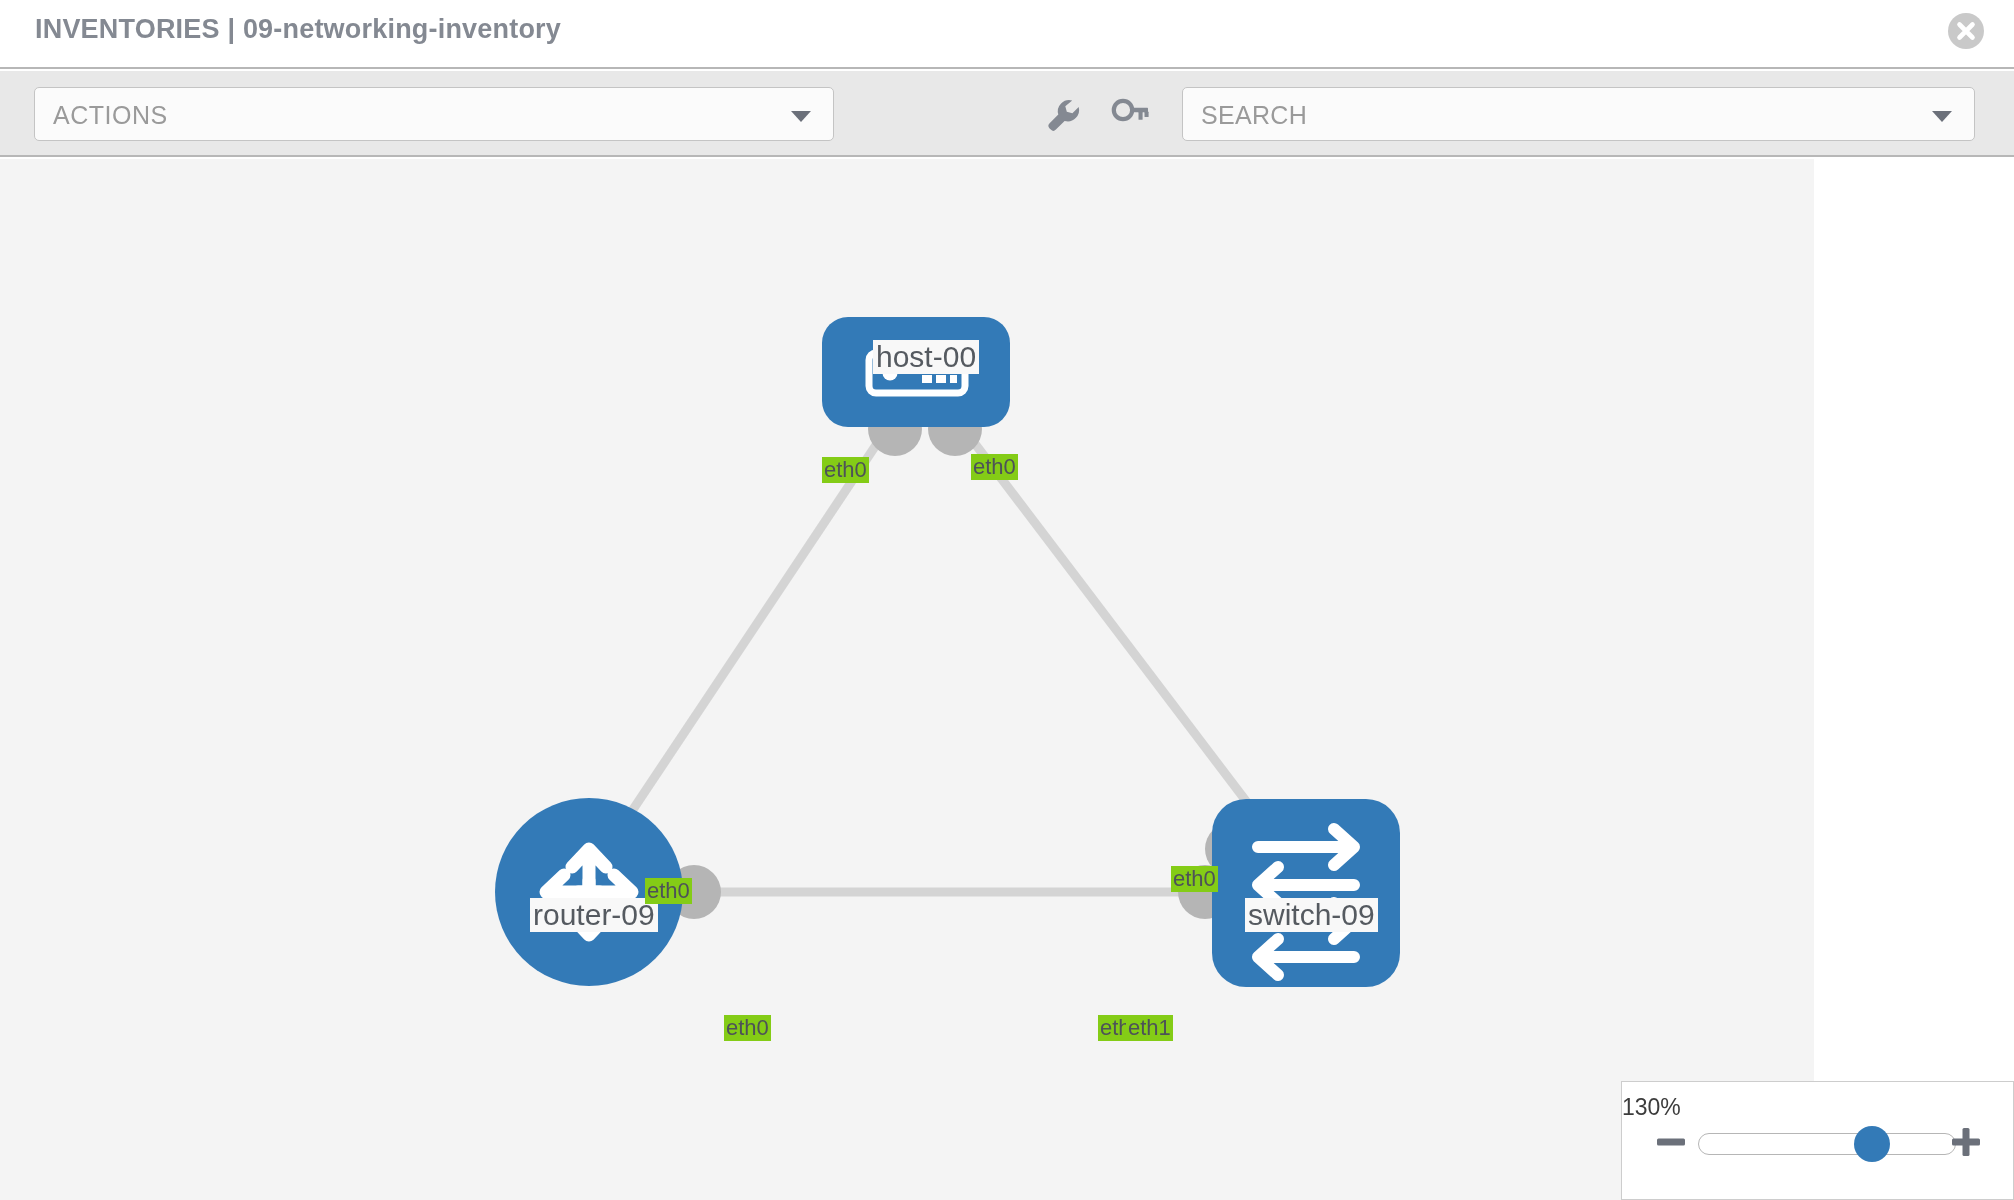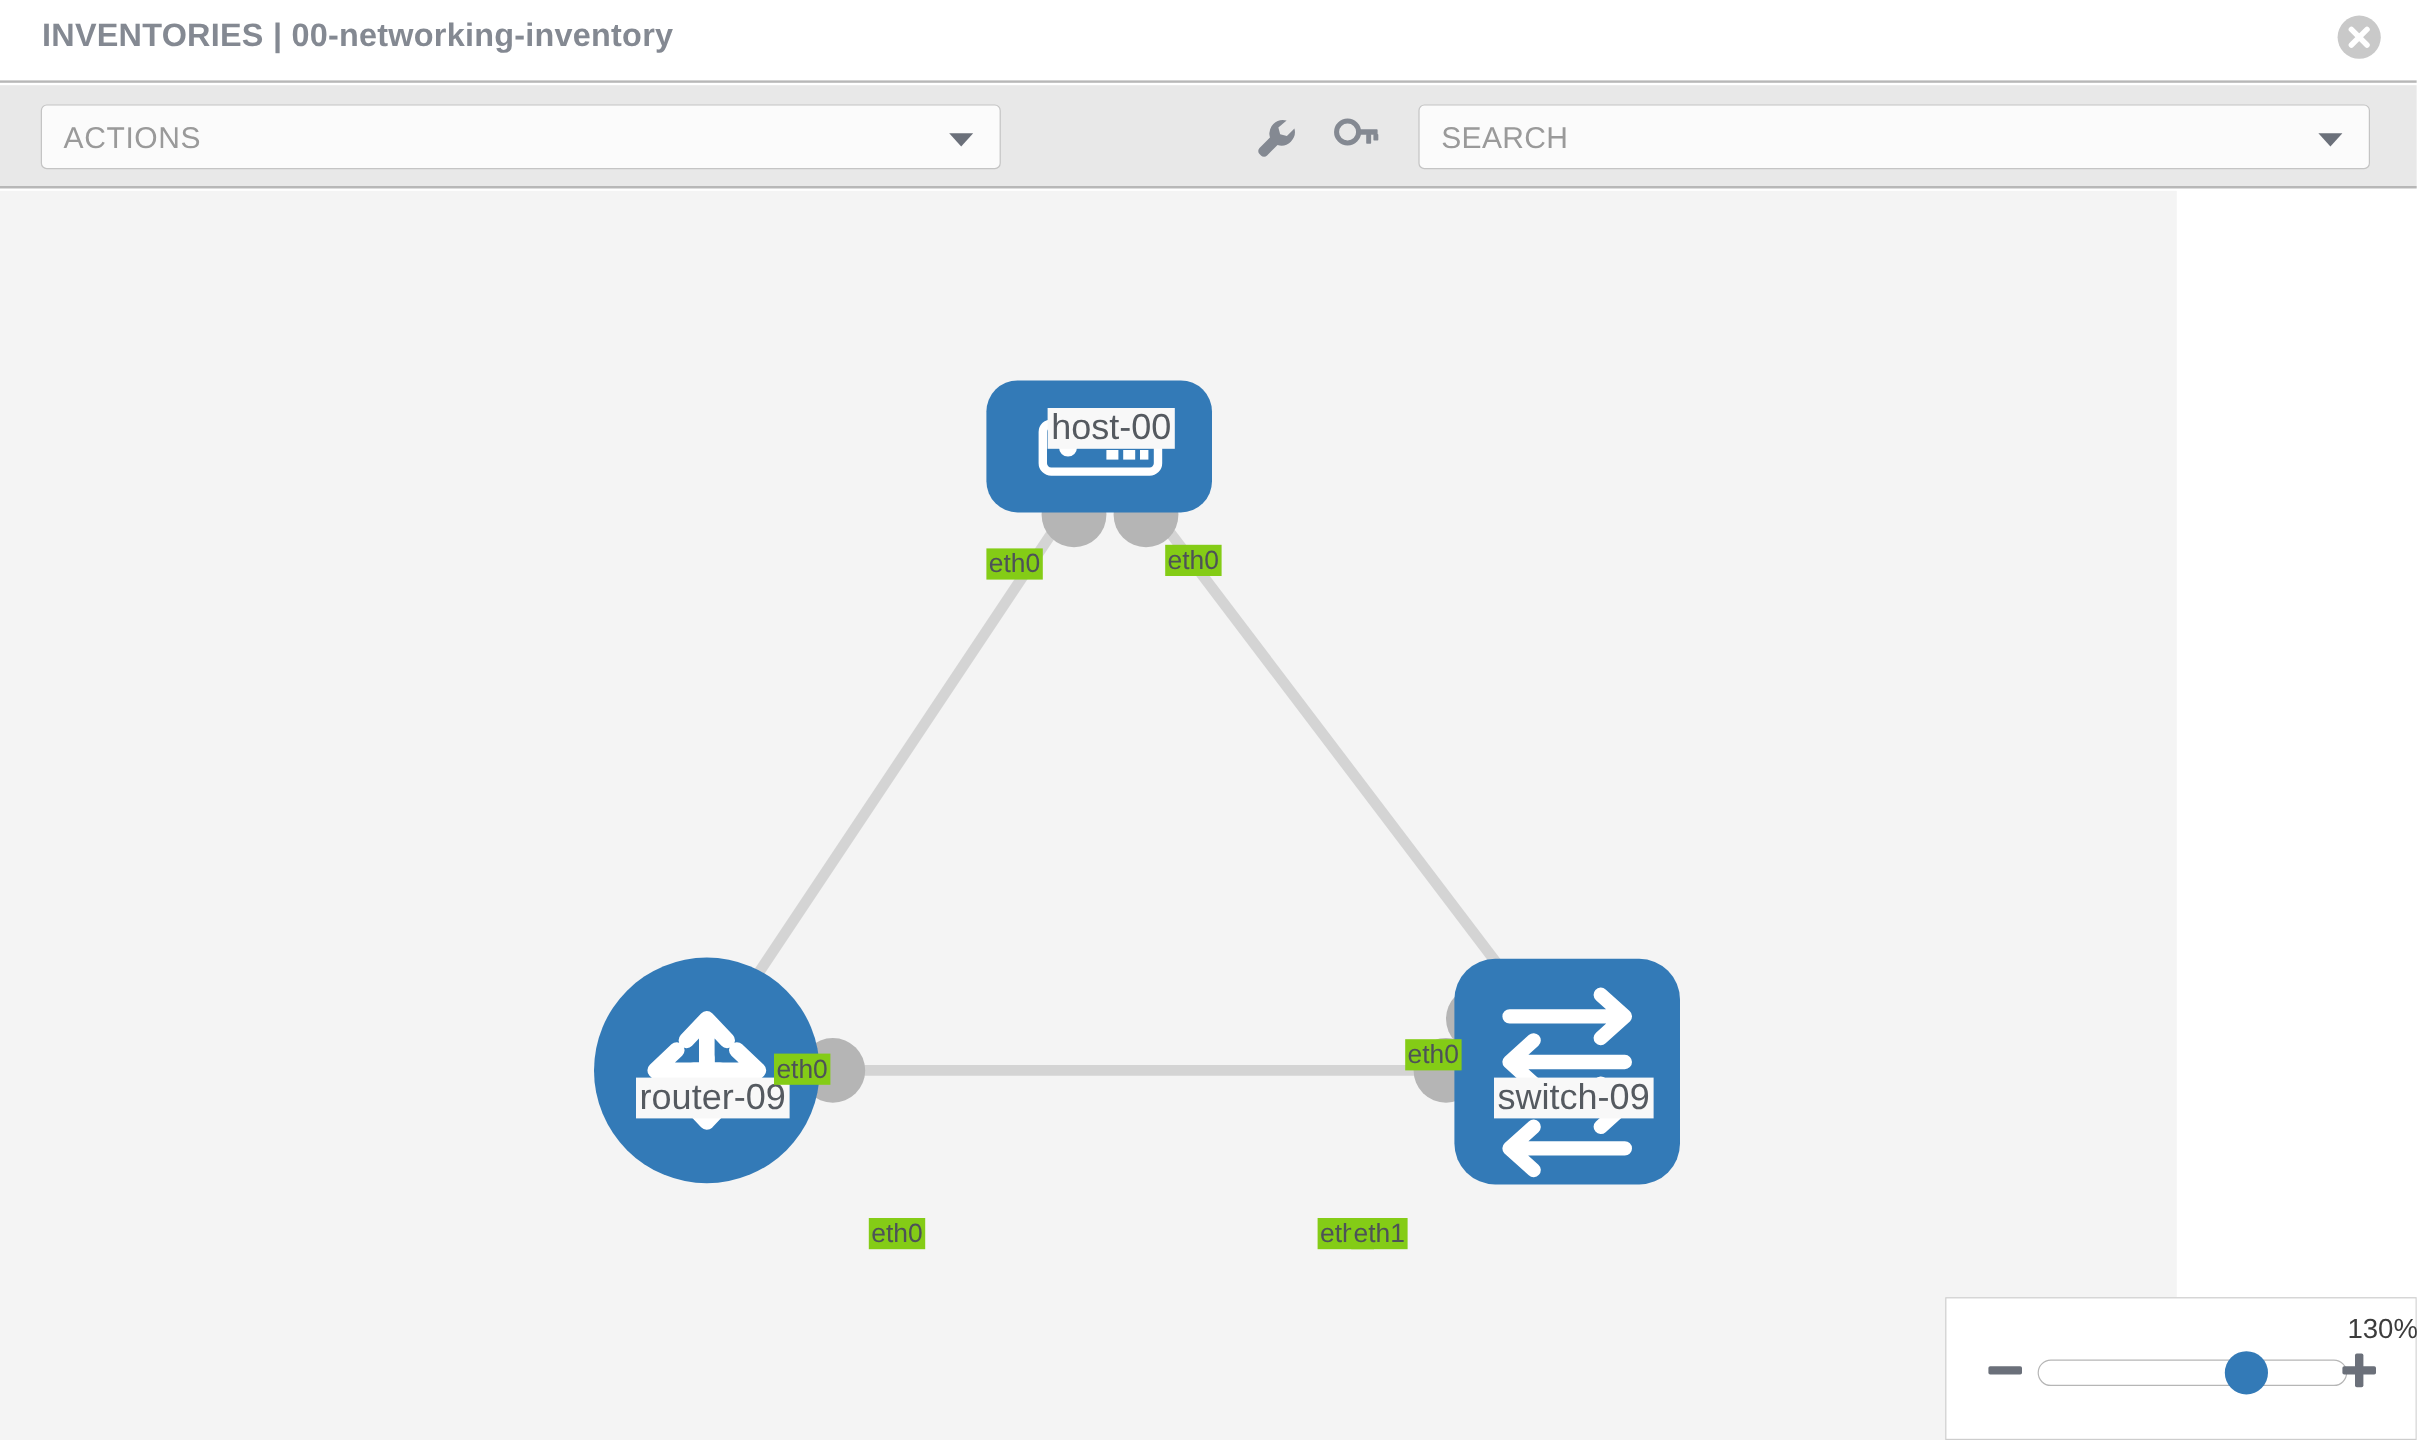--- a/index.html
+++ b/index.html
@@ -137,21 +137,21 @@
     position: absolute;
     left: 1621px; top: 1081px;
     width: 393px; height: 119px;
     background: #ffffff;
     border: 1px solid #cdcdcd;
   }
   .zoom-level {
     position: absolute;
     left: 0; top: 12px;
     width: 393px;
-    text-align: right;
+    text-align: left;
     font-size: 23px;
     color: #3c3c3c;
   }
   .zoom-minus, .zoom-plus {
     position: absolute;
     top: 43px;
     width: 34px; height: 34px;
     cursor: pointer;
   }
   .zoom-minus { left: 32px; }
@@ -173,21 +173,21 @@
     border-radius: 50%;
     cursor: grab;
   }
 </style>
 </head>
 <body>
 
 <div id="app">
 
   <div class="header">
-    <div class="header-title">INVENTORIES | 00-networking-inventory</div>
+    <div class="header-title">INVENTORIES | 09-networking-inventory</div>
     <div class="close-btn">
       <svg width="40" height="40" viewBox="0 0 40 40">
         <circle cx="20" cy="20" r="18" fill="#c9c9c9"></circle>
         <path d="M13.5 13.5 L26.5 26.5 M26.5 13.5 L13.5 26.5" stroke="#ffffff" stroke-width="4.6" stroke-linecap="round"></path>
       </svg>
     </div>
   </div>
 
   <div class="toolbar">
 

